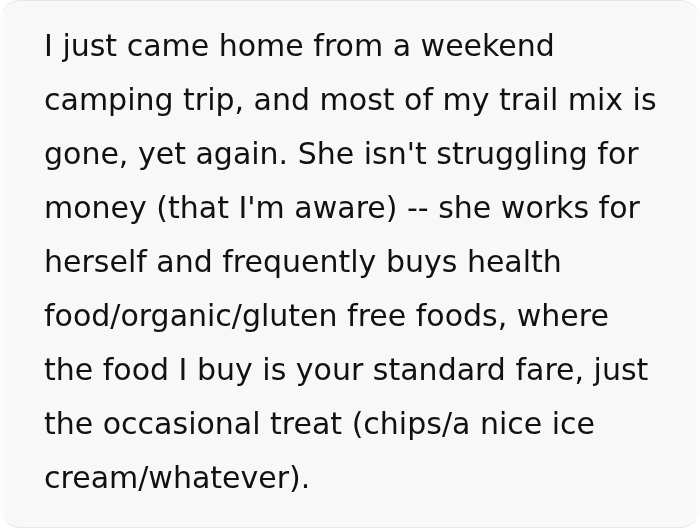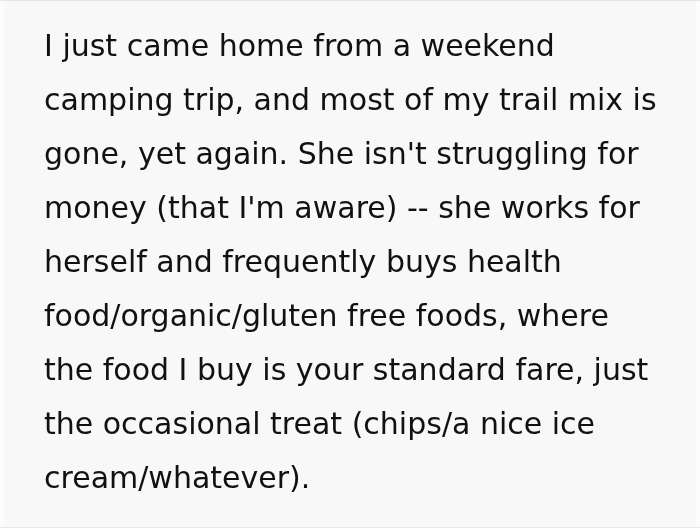--- a/index.html
+++ b/index.html
@@ -16,20 +16,21 @@
 
   #text-screenshot {
     position: relative;
     width: 700px;
     height: 528px;
     background: #f8f8f8;
     box-sizing: border-box;
     border-top: 1px solid #e6e6e6;
     border-bottom: 1px solid #e8e8e8;
     overflow: hidden;
+    border-radius: 20px;
   }
 
   
   .gutter {
     position: absolute;
     top: 0;
     bottom: 0;
     width: 4px;
     background: #fcfcfc;
     pointer-events: none;

